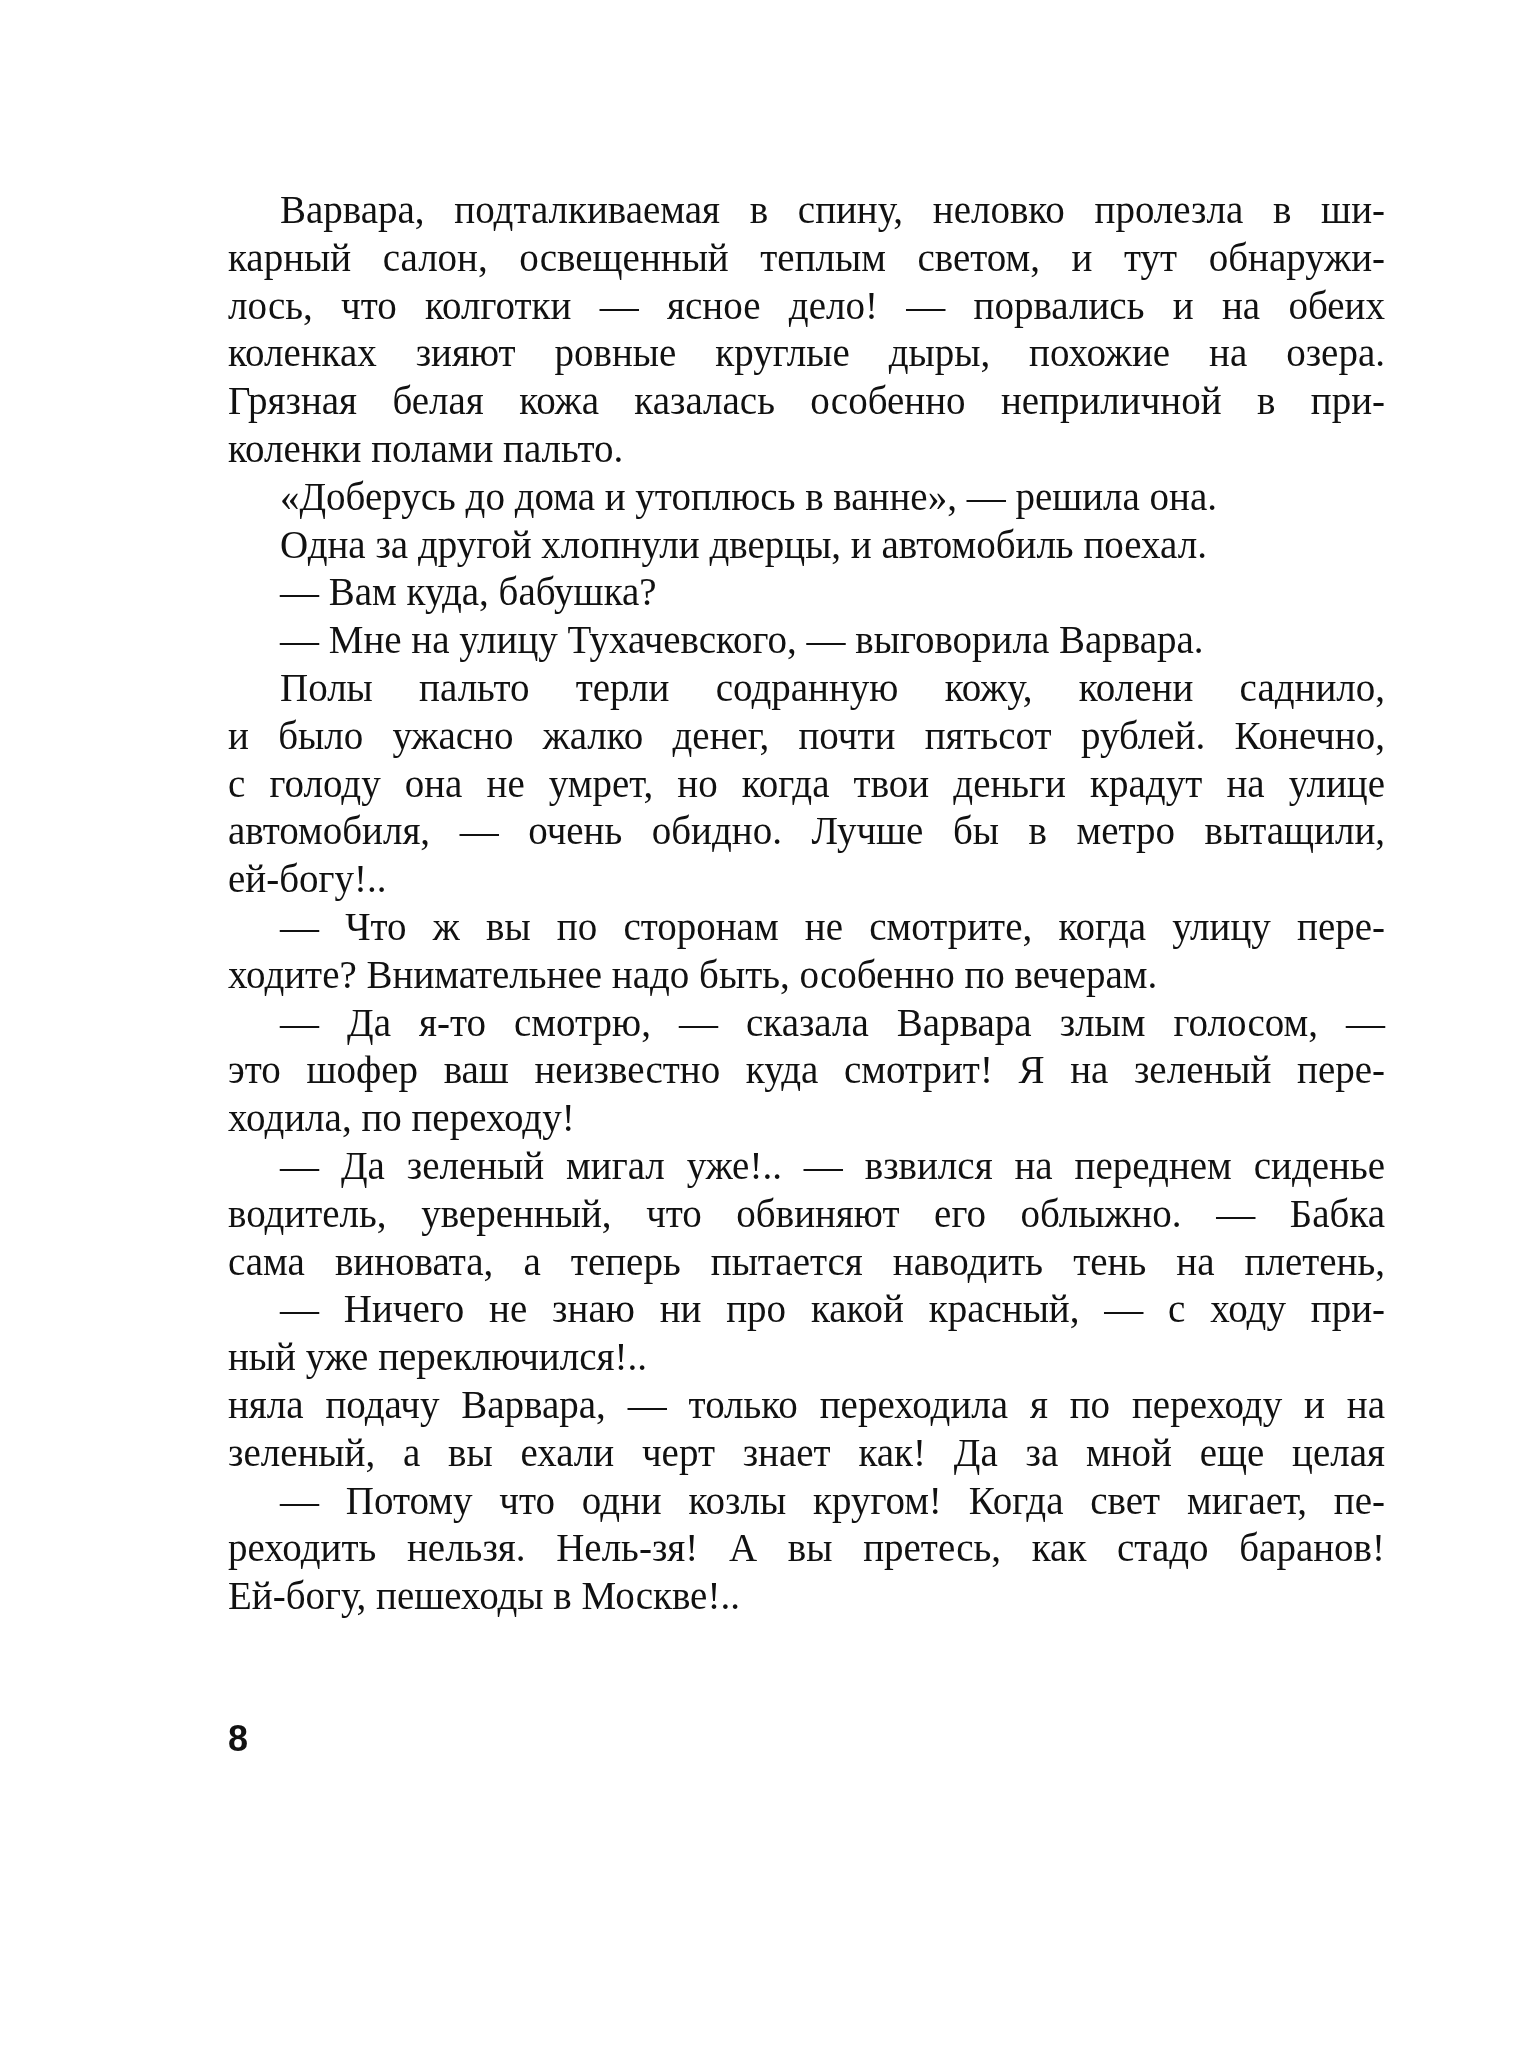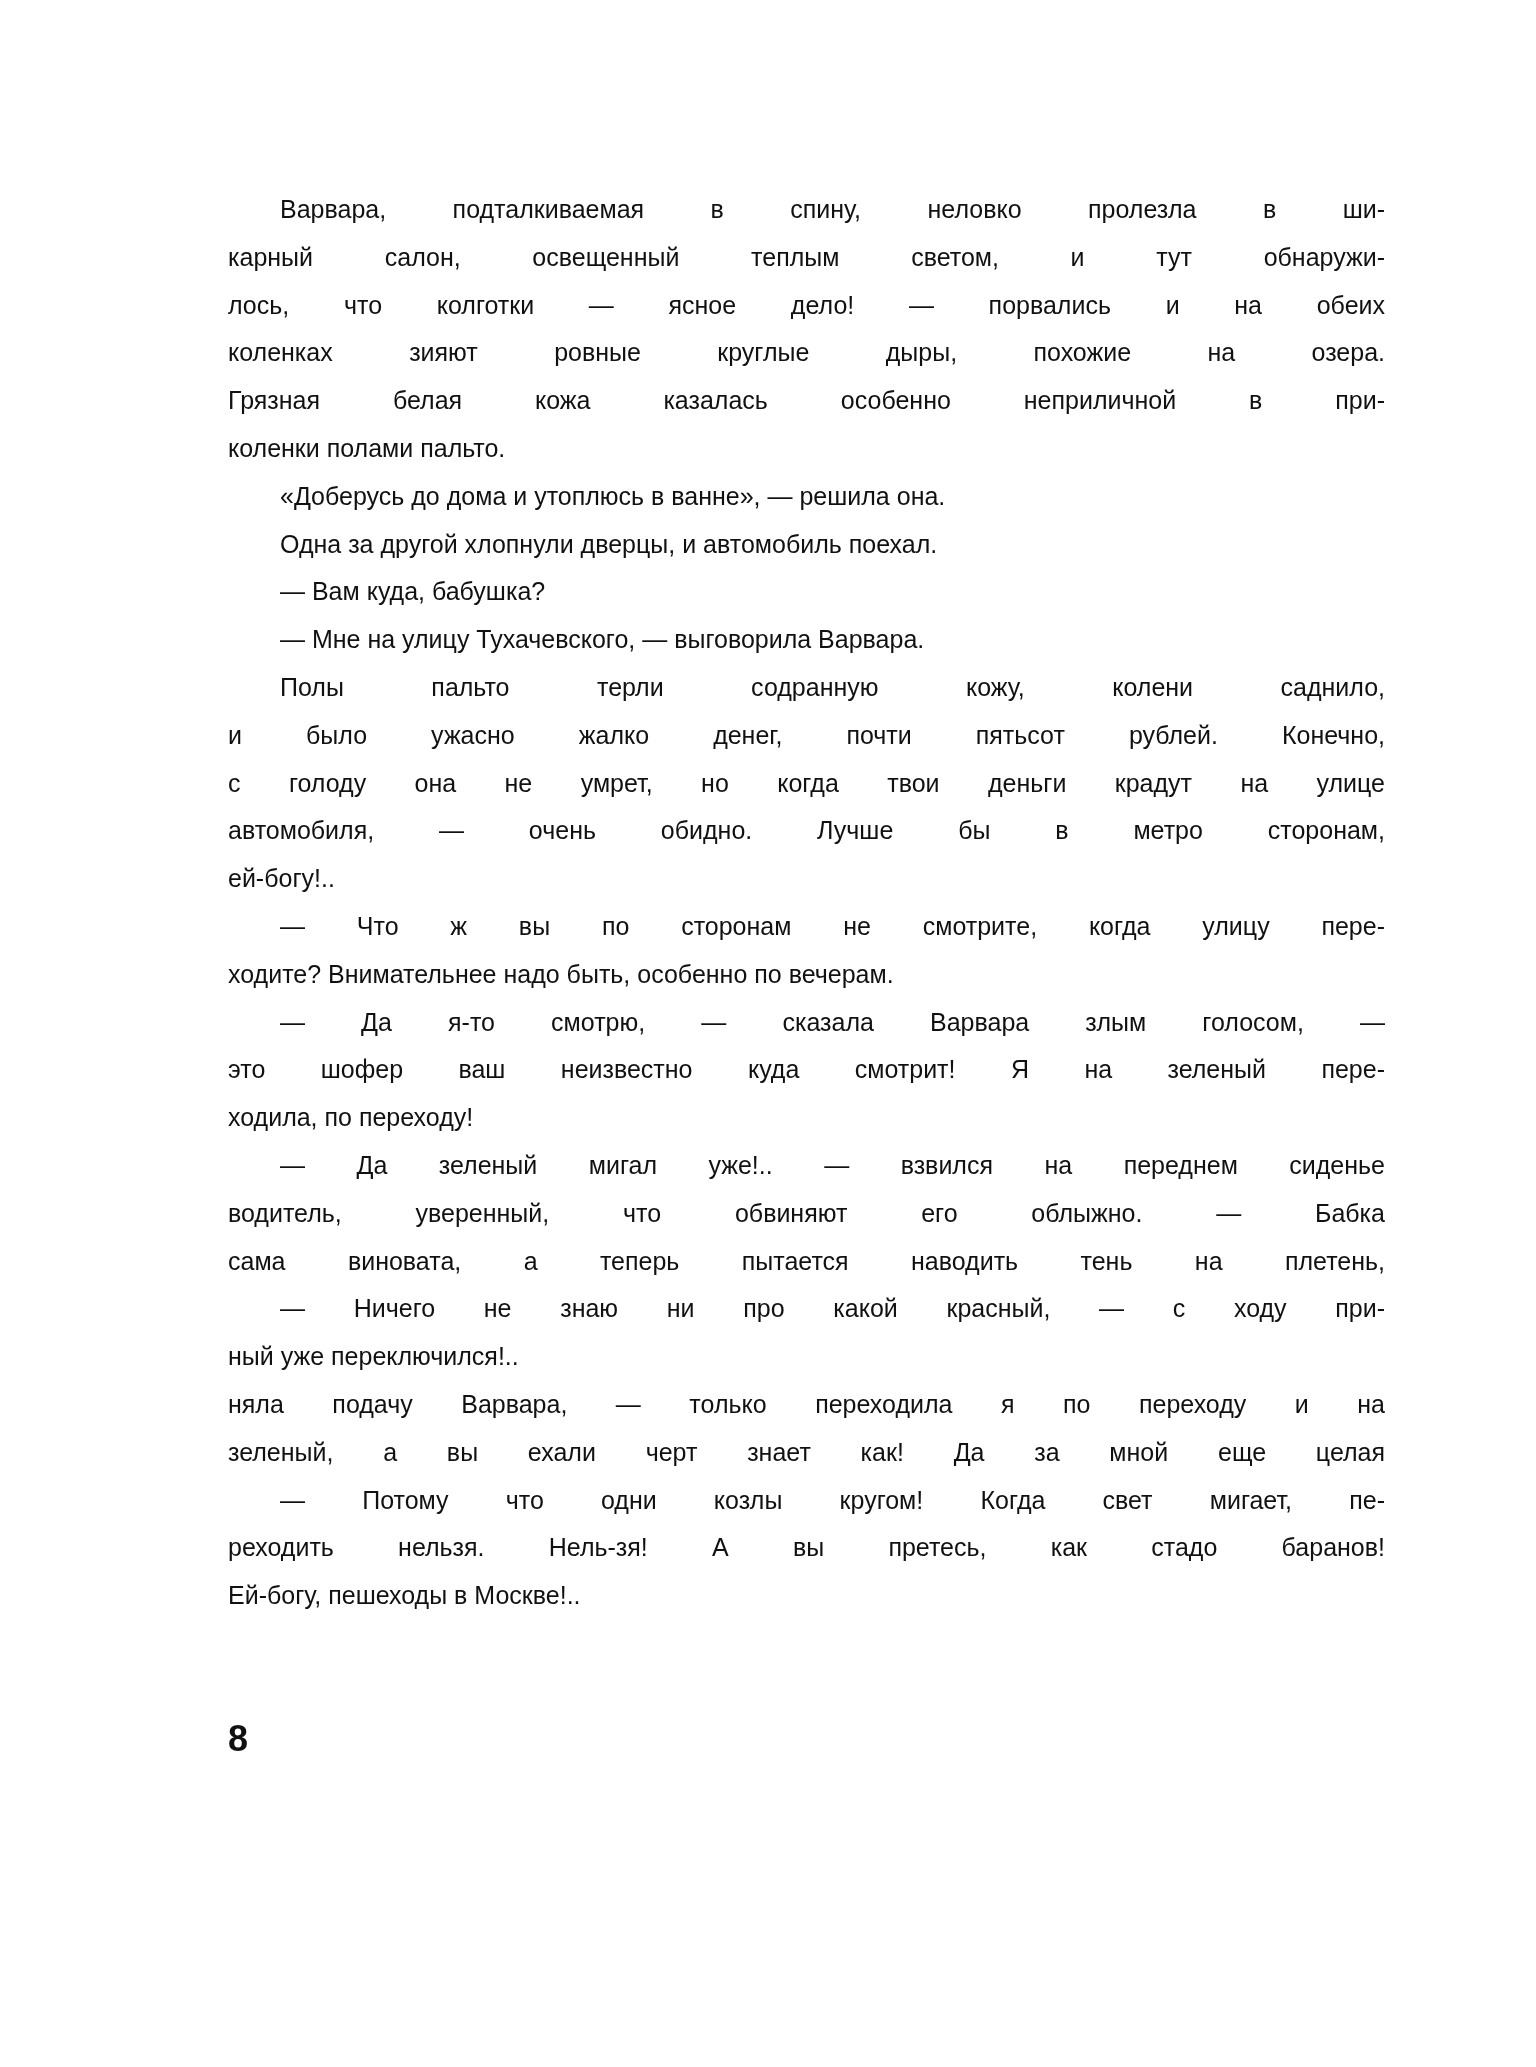--- a/index.html
+++ b/index.html
@@ -1,20 +1,20 @@
 <!DOCTYPE html>
 <html><head>
 <meta charset="utf-8">
 <style>
   html, body { margin:0; padding:0; background:#ffffff; }
   body { width:1536px; height:2067px; position:relative; overflow:hidden; }
   .page { position:absolute; left:228px; top:186px; width:1157px; }
   .line {
-    font-family: Liberation Sans, sans-serif;
-    font-size: 25px;
+    font-family: Liberation Serif, serif;
+    font-size: 39px;
     line-height: 47.8px;
     height: 47.8px;
     color:#111111;
     white-space: nowrap;
     text-align: justify;
     text-align-last: justify;
     overflow: visible;
   }
   .line.indent { padding-left: 52px; }
   .line.last { text-align-last: left; }
@@ -34,21 +34,21 @@
     <div class="line">коленках зияют ровные круглые дыры, похожие на озера.</div>
     <div class="line">Грязная белая кожа казалась особенно неприличной в при-</div>
     <div class="line last">коленки полами пальто.</div>
     <div class="line indent last">«Доберусь до дома и утоплюсь в ванне», — решила она.</div>
     <div class="line indent last">Одна за другой хлопнули дверцы, и автомобиль поехал.</div>
     <div class="line indent last">— Вам куда, бабушка?</div>
     <div class="line indent last">— Мне на улицу Тухачевского, — выговорила Варвара.</div>
     <div class="line indent">Полы пальто терли содранную кожу, колени саднило,</div>
     <div class="line">и было ужасно жалко денег, почти пятьсот рублей. Конечно,</div>
     <div class="line">с голоду она не умрет, но когда твои деньги крадут на улице</div>
-    <div class="line">автомобиля, — очень обидно. Лучше бы в метро сторонам,</div>
+    <div class="line">автомобиля, — очень обидно. Лучше бы в метро вытащили,</div>
     <div class="line last">ей-богу!..</div>
     <div class="line indent">— Что ж вы по сторонам не смотрите, когда улицу пере-</div>
     <div class="line last">ходите? Внимательнее надо быть, особенно по вечерам.</div>
     <div class="line indent">— Да я-то смотрю, — сказала Варвара злым голосом, —</div>
     <div class="line">это шофер ваш неизвестно куда смотрит! Я на зеленый пере-</div>
     <div class="line last">ходила, по переходу!</div>
     <div class="line indent">— Да зеленый мигал уже!.. — взвился на переднем сиденье</div>
     <div class="line">водитель, уверенный, что обвиняют его облыжно. — Бабка</div>
     <div class="line">сама виновата, а теперь пытается наводить тень на плетень,</div>
     <div class="line indent">— Ничего не знаю ни про какой красный, — с ходу при-</div>

